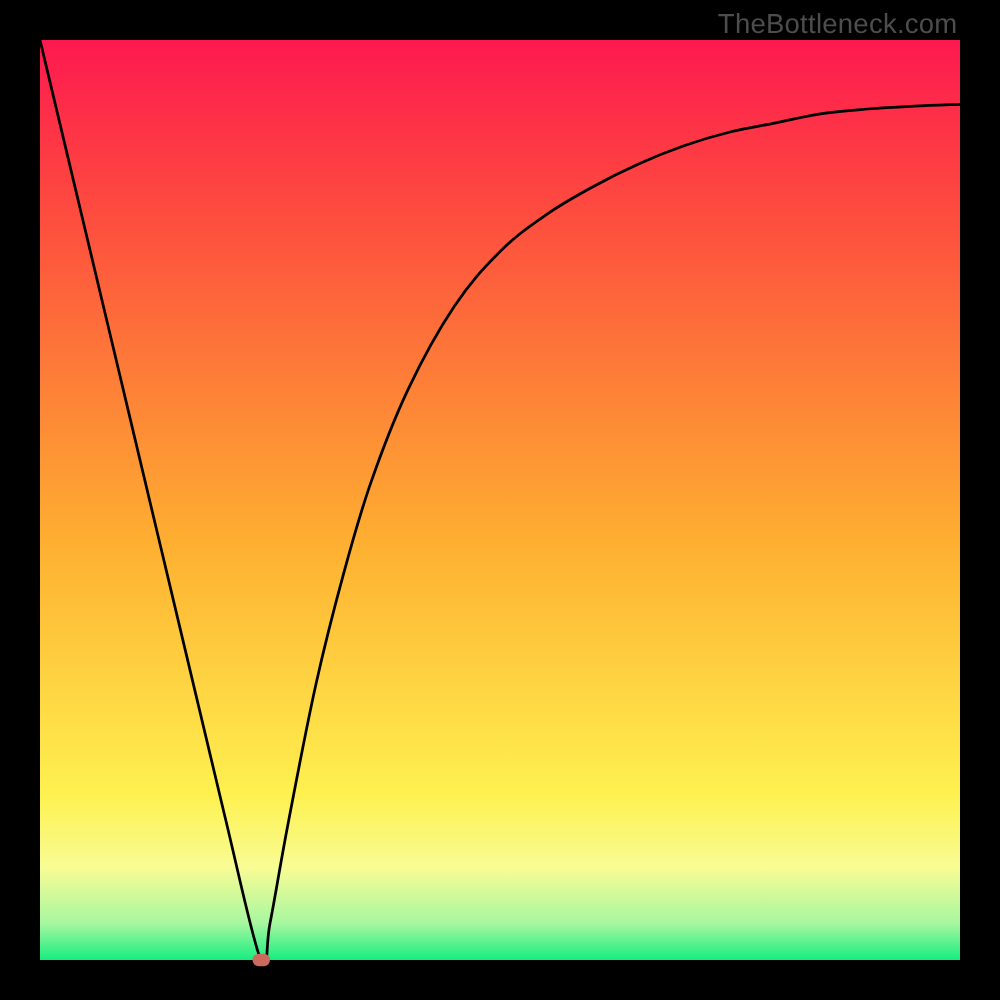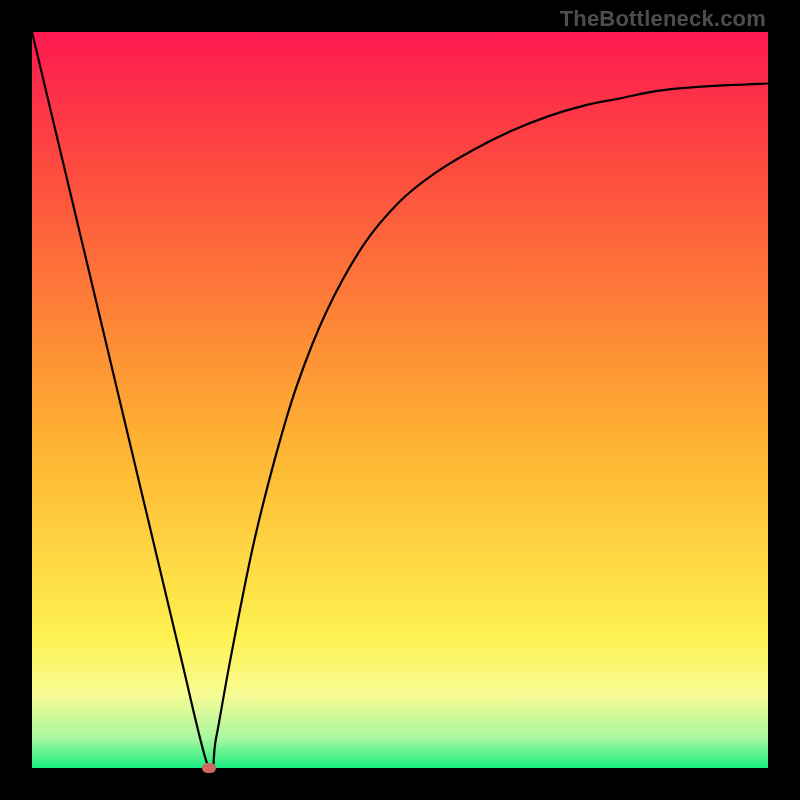--- a/index.html
+++ b/index.html
@@ -25,21 +25,21 @@
     top: 0;
     width: 736px;
     height: 736px;
   }
   .watermark {
     position: absolute;
     top: 6px;
     right: 34px;
     color: #4d4d4d;
     font-size: 22px;
-    font-weight: 700;
+    font-weight: 400;
     letter-spacing: 0.2px;
   }
   .marker {
     position: absolute;
     width: 14px;
     height: 10px;
     border-radius: 5px;
     transform: translate(-50%, -50%);
   }
 </style>

